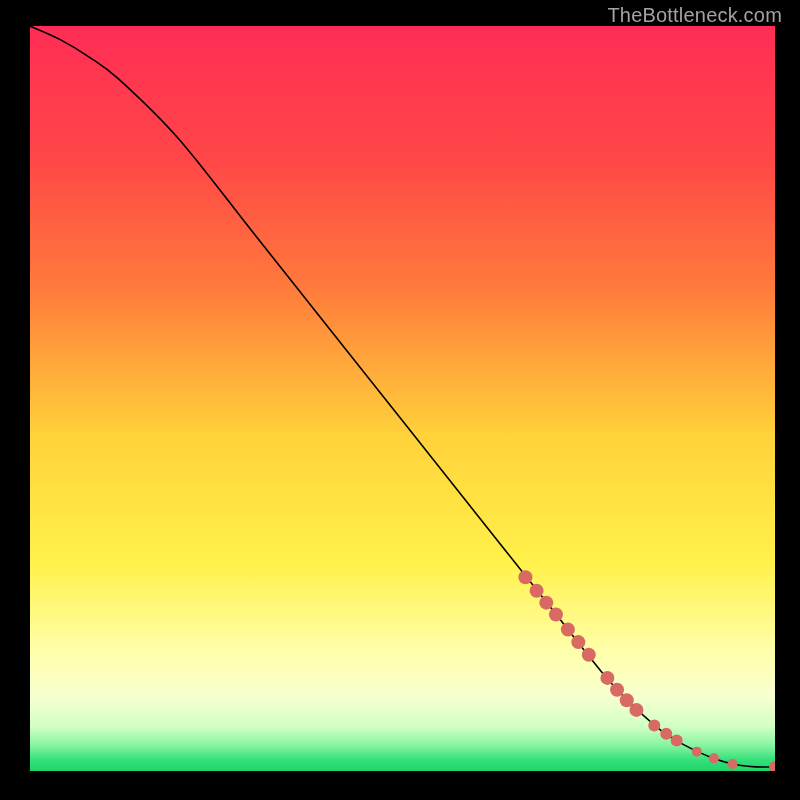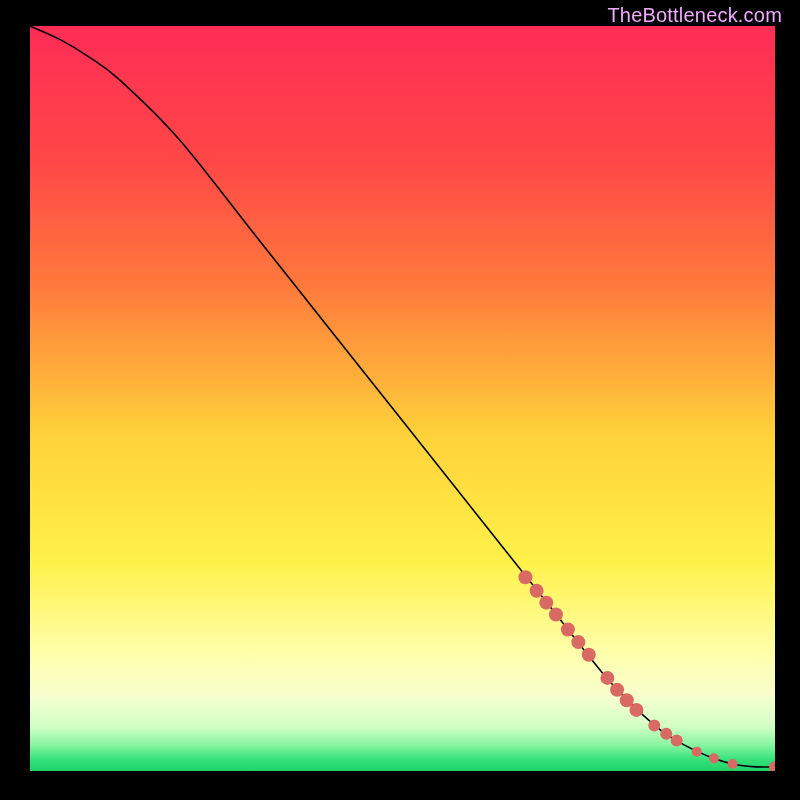--- a/index.html
+++ b/index.html
@@ -13,21 +13,21 @@
   }
   .stage {
     position: relative;
     width: 800px;
     height: 800px;
   }
   .watermark {
     position: absolute;
     top: 4px;
     right: 18px;
-    color: #f0abfc;
+    color: #a3a3a3;
     font-size: 20px;
     font-weight: 500;
     letter-spacing: 0.2px;
     z-index: 5;
     margin-left: 29px;
   }
   .plot {
     position: absolute;
     left: 30px;
     top: 26px;

